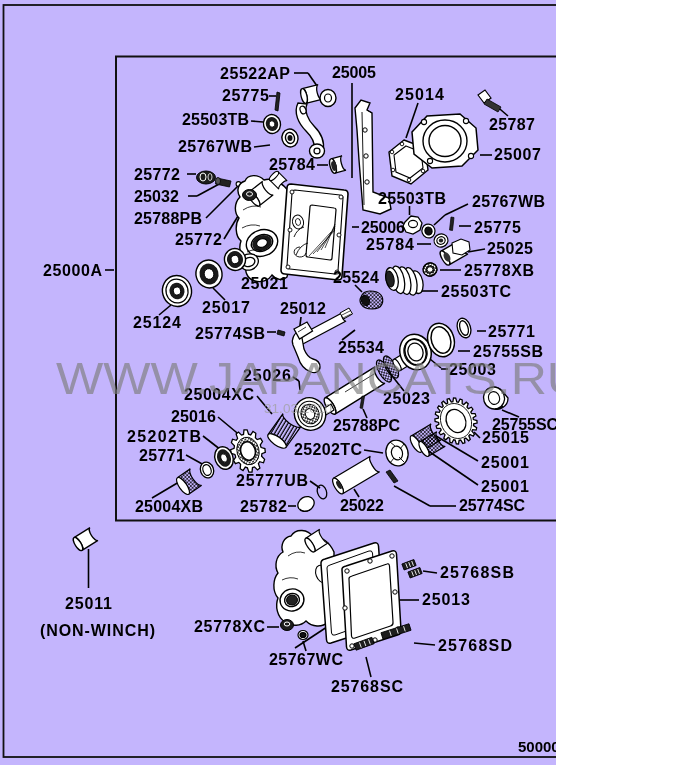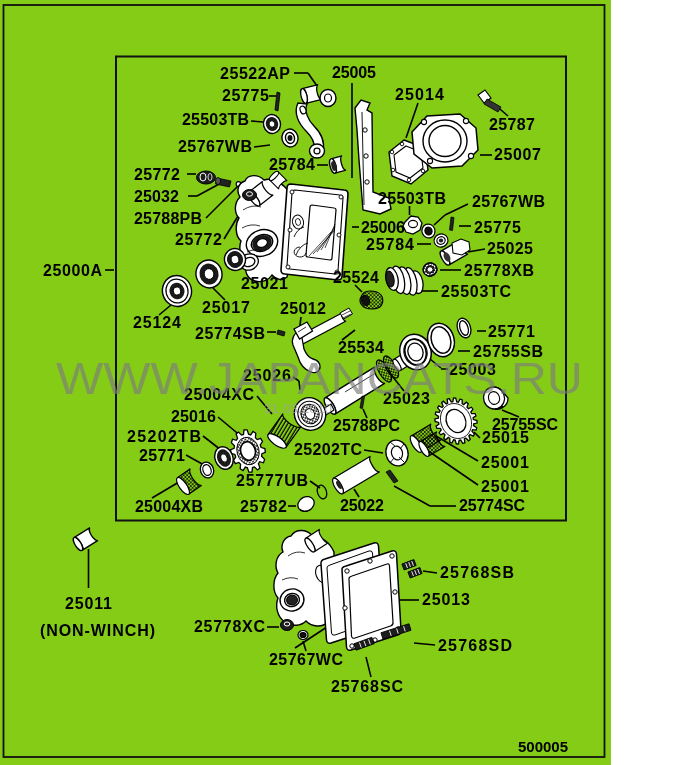--- a/index.html
+++ b/index.html
@@ -1,15 +1,15 @@
 <!DOCTYPE html>
 <html><head><meta charset="utf-8">
 <style>
 html,body{margin:0;padding:0;background:#ffffff;}
-#page{position:relative;width:611px;height:765px;background:#84cc16;overflow:hidden;}
+#page{position:relative;width:556px;height:765px;background:#c4b5fd;overflow:hidden;}
 svg{position:absolute;top:0;left:0;}
 text{font-family:"Liberation Sans",sans-serif;}
 </style></head>
 <body>
 <div id="page">
 <svg width="696" height="765" viewBox="0 0 696 765">
 <defs>
 <pattern id="xh" width="3.6" height="3.6" patternUnits="userSpaceOnUse">
 <path d="M0,3.6 L3.6,0 M-0.9,0.9 L0.9,-0.9 M2.7,4.5 L4.5,2.7 M0,0 L3.6,3.6 M-0.9,2.7 L0.9,4.5 M2.7,-0.9 L4.5,0.9" stroke="#000" stroke-width="0.7"></path>
 </pattern>

